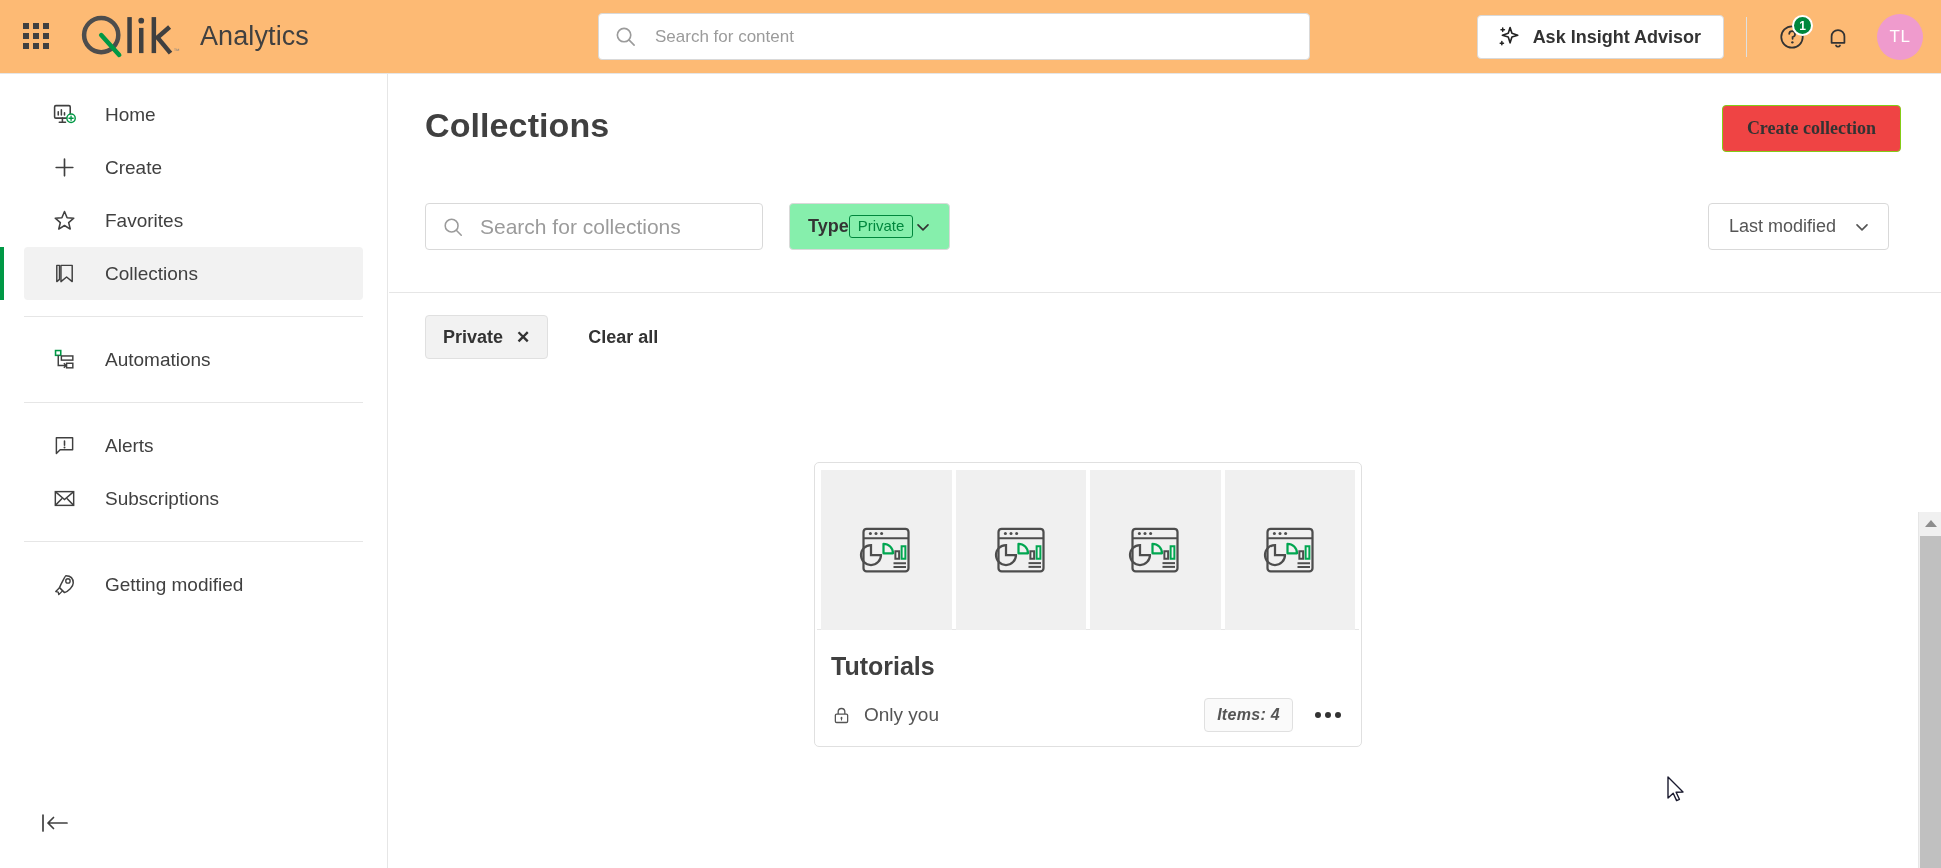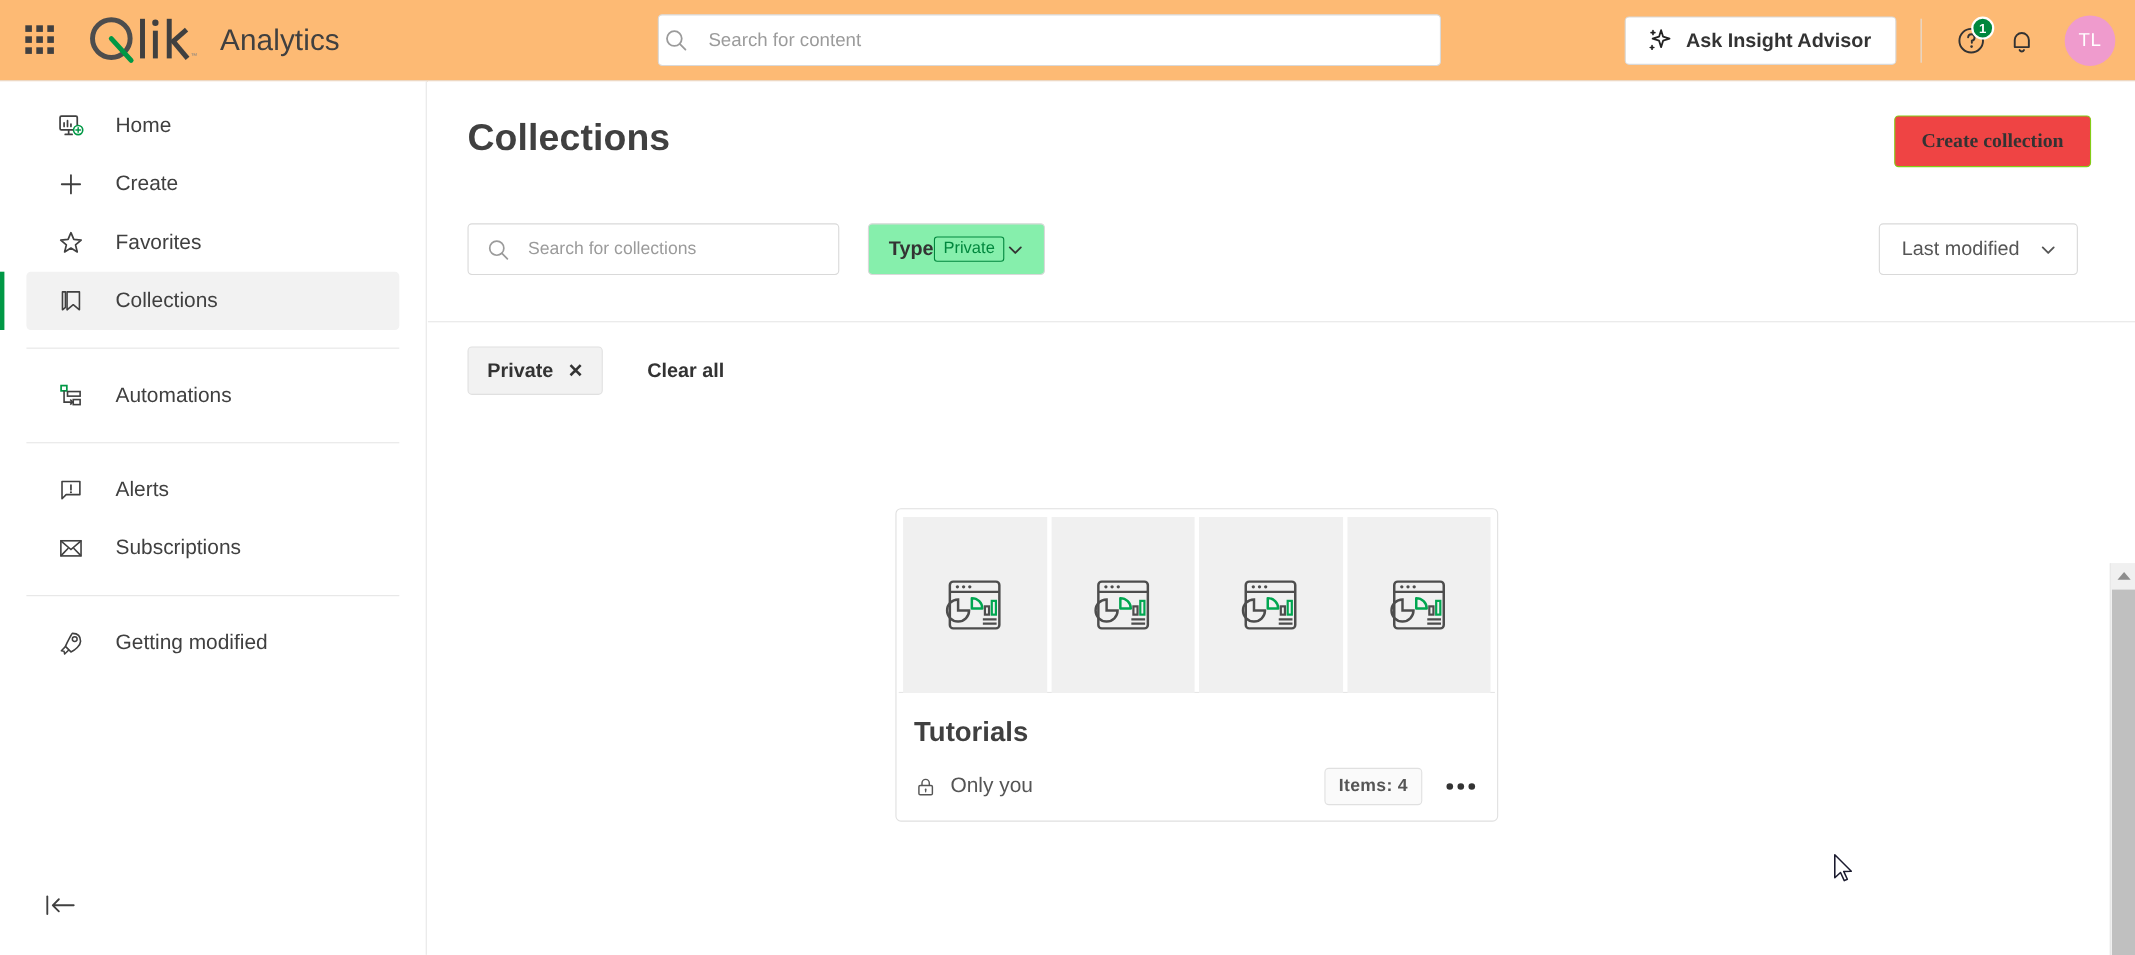--- a/index.html
+++ b/index.html
@@ -44,21 +44,21 @@
     margin-left: 16px; letter-spacing: .1px;
     white-space: nowrap;
   }
 
   .global-search {
     position: absolute; left: 598px; top: 13px;
     width: 712px; height: 47px;
     border: 1px solid #d9d9d9; border-radius: 4px;
     background: #fff;
     display: flex; align-items: center;
-    padding-left: 4px;
+    padding-left: 15px;
   }
   .global-search input {
     border: none; outline: none; background: transparent;
     font-family: "Liberation Sans", sans-serif;
     font-size: 17px; color: #404040;
     margin-left: 16px; width: 600px; height: 40px;
   }
   .global-search input::placeholder { color: #9b9b9b; }
 
   .topbar-right {
@@ -161,21 +161,21 @@
   .coll-search {
     position: absolute; left: 36px; top: 11px;
     width: 338px; height: 47px;
     border: 1px solid #d9d9d9; border-radius: 4px;
     background: #fff; display: flex; align-items: center;
     padding-left: 16px;
   }
   .coll-search input {
     border: none; outline: none; background: transparent;
     font-family: "Liberation Sans", sans-serif;
-    font-size: 16px; color: #7f1d1d;
+    font-size: 21px; color: #7f1d1d;
     margin-left: 14px; width: 250px; height: 40px;
   }
   .coll-search input::placeholder { color: #9b9b9b; }
 
   .type-select {
     position: absolute; left: 400px; top: 11px;
     height: 47px; padding: 0 16px 0 18px;
     border: 1px solid #d9d9d9; border-radius: 4px;
     background: #86efac; cursor: pointer;
     display: flex; align-items: center; 
@@ -252,20 +252,21 @@
     display: flex; align-items: center; gap: 12px;
     font-size: 19px; color: #555;
   }
   .items-pill {
     margin-left: auto;
     border: 1px solid #e0e0e0; border-radius: 4px;
     background: #fafafa;
     font-size: 16px; font-weight: 700; color: #555;
     padding: 7px 12px; letter-spacing: .3px;
     white-space: nowrap;
+    font-style: italic;
   }
   .more-btn {
     margin-left: 18px; cursor: pointer;
     display: flex; align-items: center; gap: 4px;
     padding: 6px 4px;
   }
   .more-btn i { width: 6px; height: 6px; border-radius: 50%; background: #333; display: block; }
 
   
   .scrollbar {

